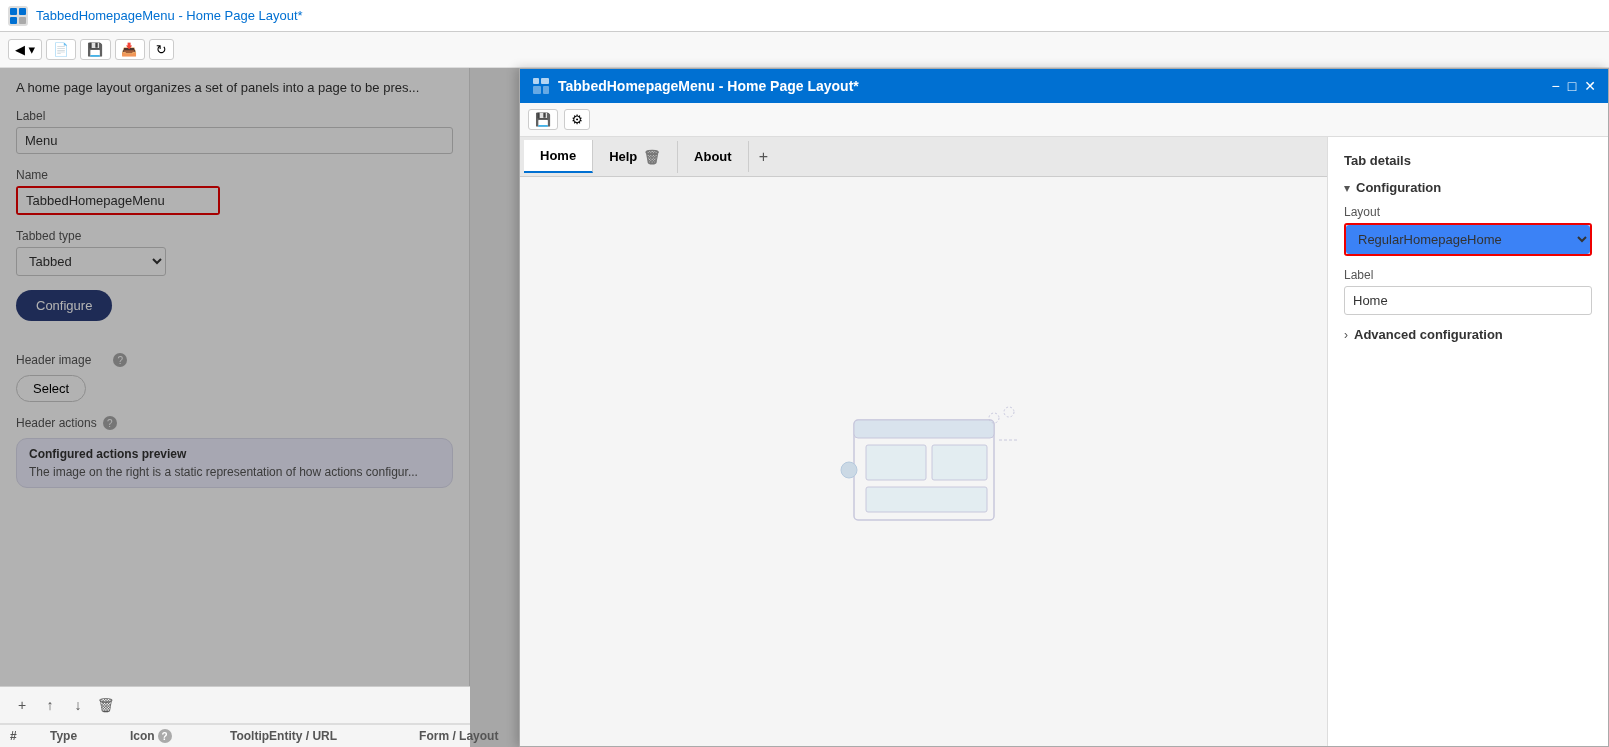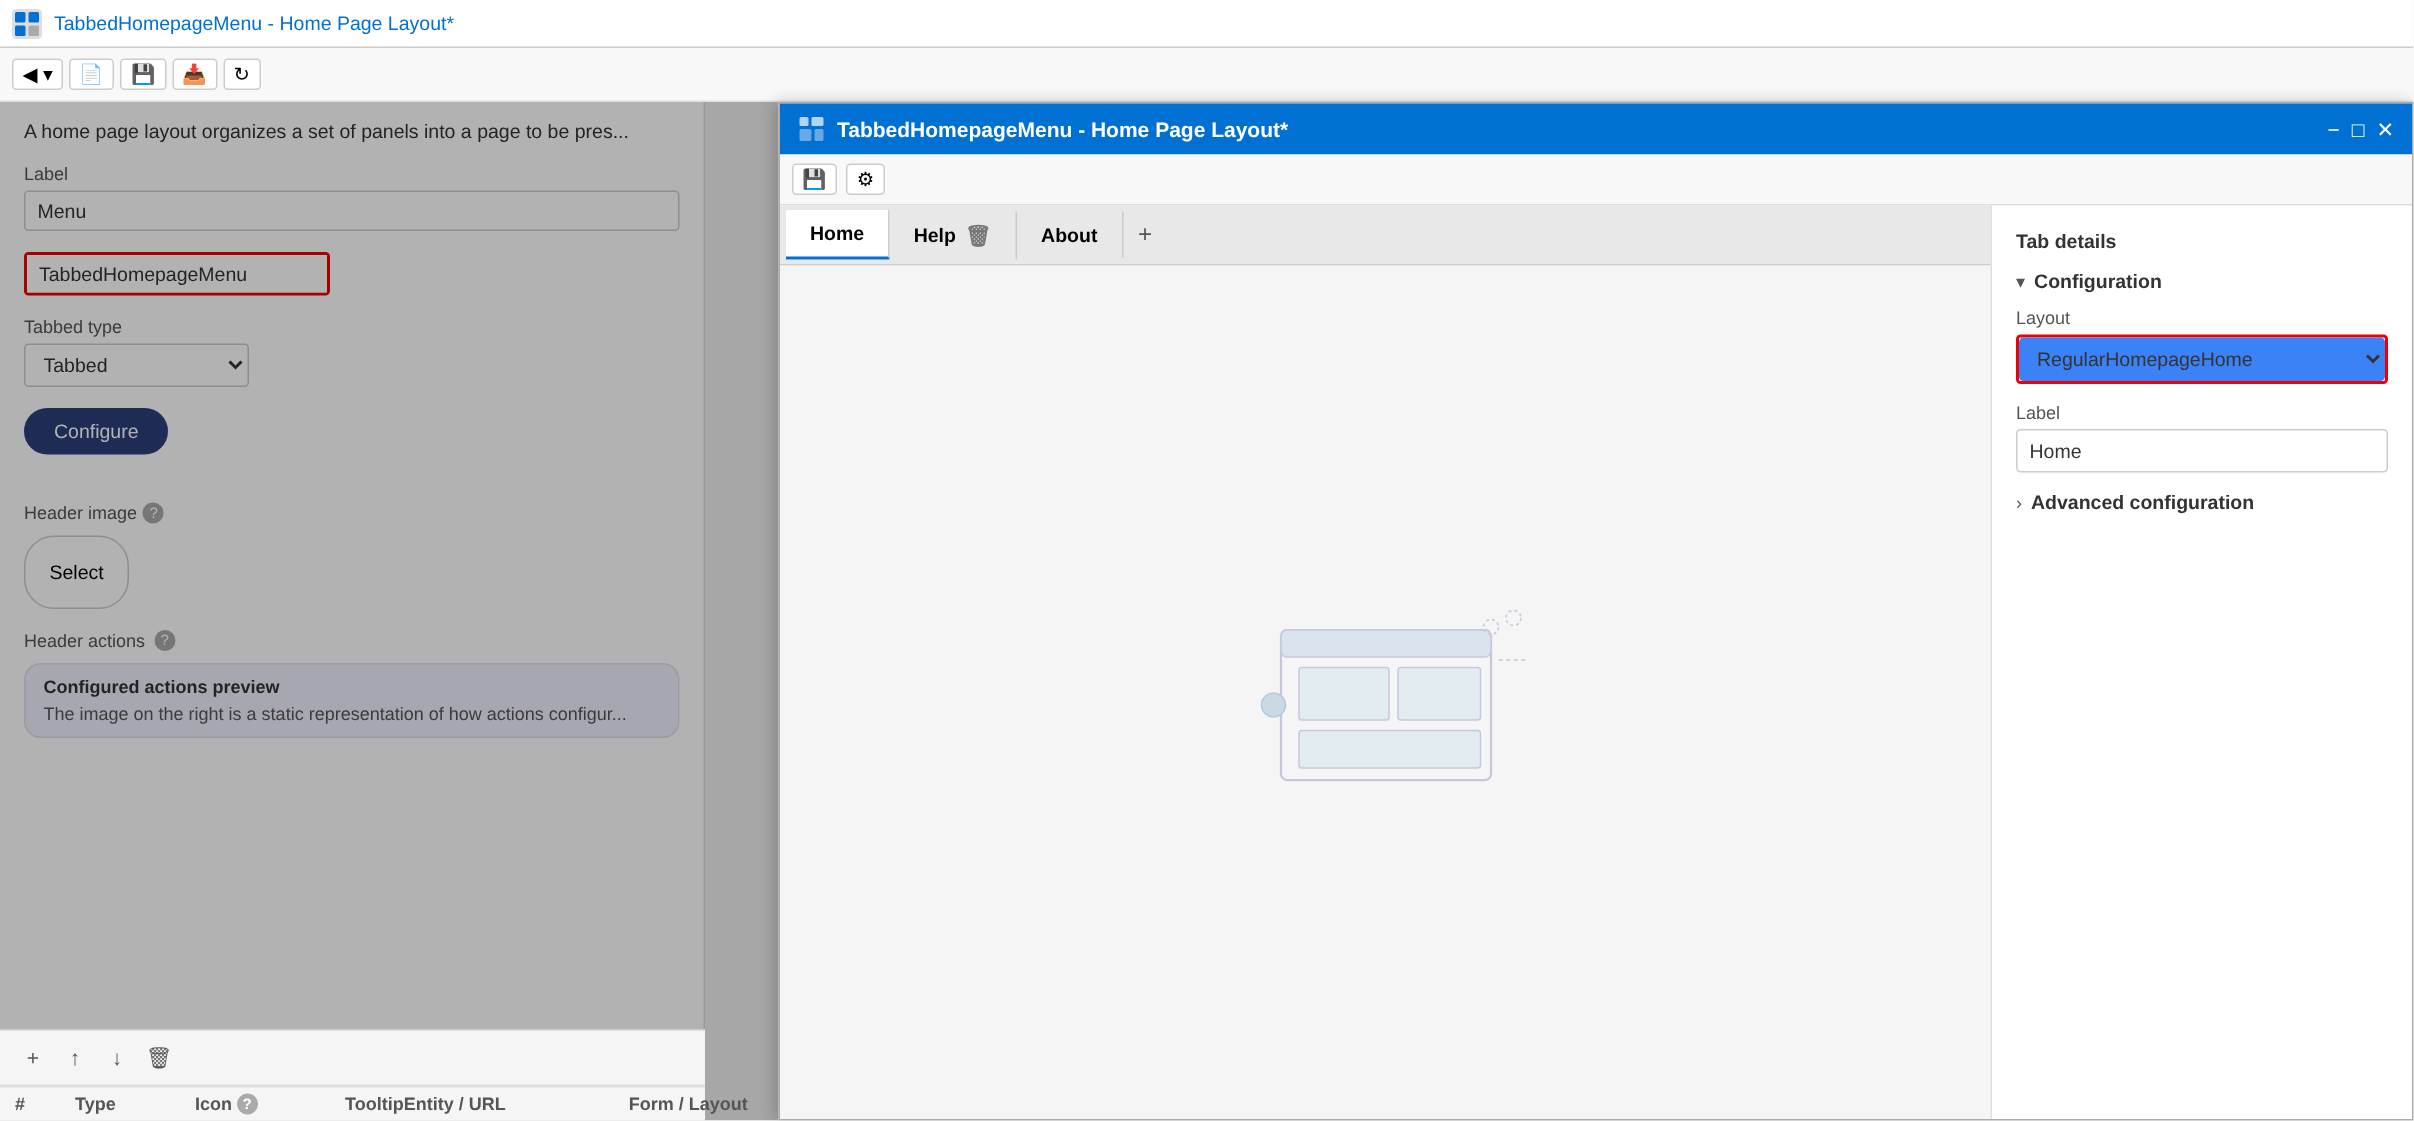--- a/index.html
+++ b/index.html
@@ -116,36 +116,36 @@
       border: none;
       border-radius: 20px;
       padding: 8px 20px;
       font-size: 13px;
       cursor: pointer;
       margin-bottom: 16px;
     }
     .header-image-row {
       display: flex;
       align-items: center;
-      gap: 4px;
+      gap: 22px;
       margin-bottom: 8px;
     }
     .help-icon {
       width: 14px; height: 14px;
       border-radius: 50%;
       background: #aaa;
       color: #fff;
       font-size: 10px;
       display: inline-flex; align-items: center; justify-content: center;
       cursor: pointer;
     }
     .select-btn {
       border: 1px solid #ccc;
       border-radius: 20px;
-      padding: 16px 16px;
+      padding: 5px 16px;
       font-size: 13px;
       background: #fff;
       cursor: pointer;
     }
     .header-actions-row {
       display: flex;
       align-items: center;
       gap: 6px;
       margin-bottom: 8px;
     }
@@ -408,20 +408,21 @@
 
   <div class="left-panel">
     <p class="description">A home page layout organizes a set of panels into a page to be pres...</p>
 
     <div class="field-group">
       <span class="field-label">Label</span>
       <input class="field-input" type="text" value="Menu" style="">
     </div>
 
     <div class="field-name-group">
+      <span class="field-label">Name</span>
       <div class="field-name-box">
         <input class="field-name-input" type="text" value="TabbedHomepageMenu" style="">
       </div>
     </div>
 
     <div class="field-group">
       <span class="field-label">Tabbed type</span>
       <select class="field-select">
         <option>Tabbed</option>
         <option>Standard</option>

